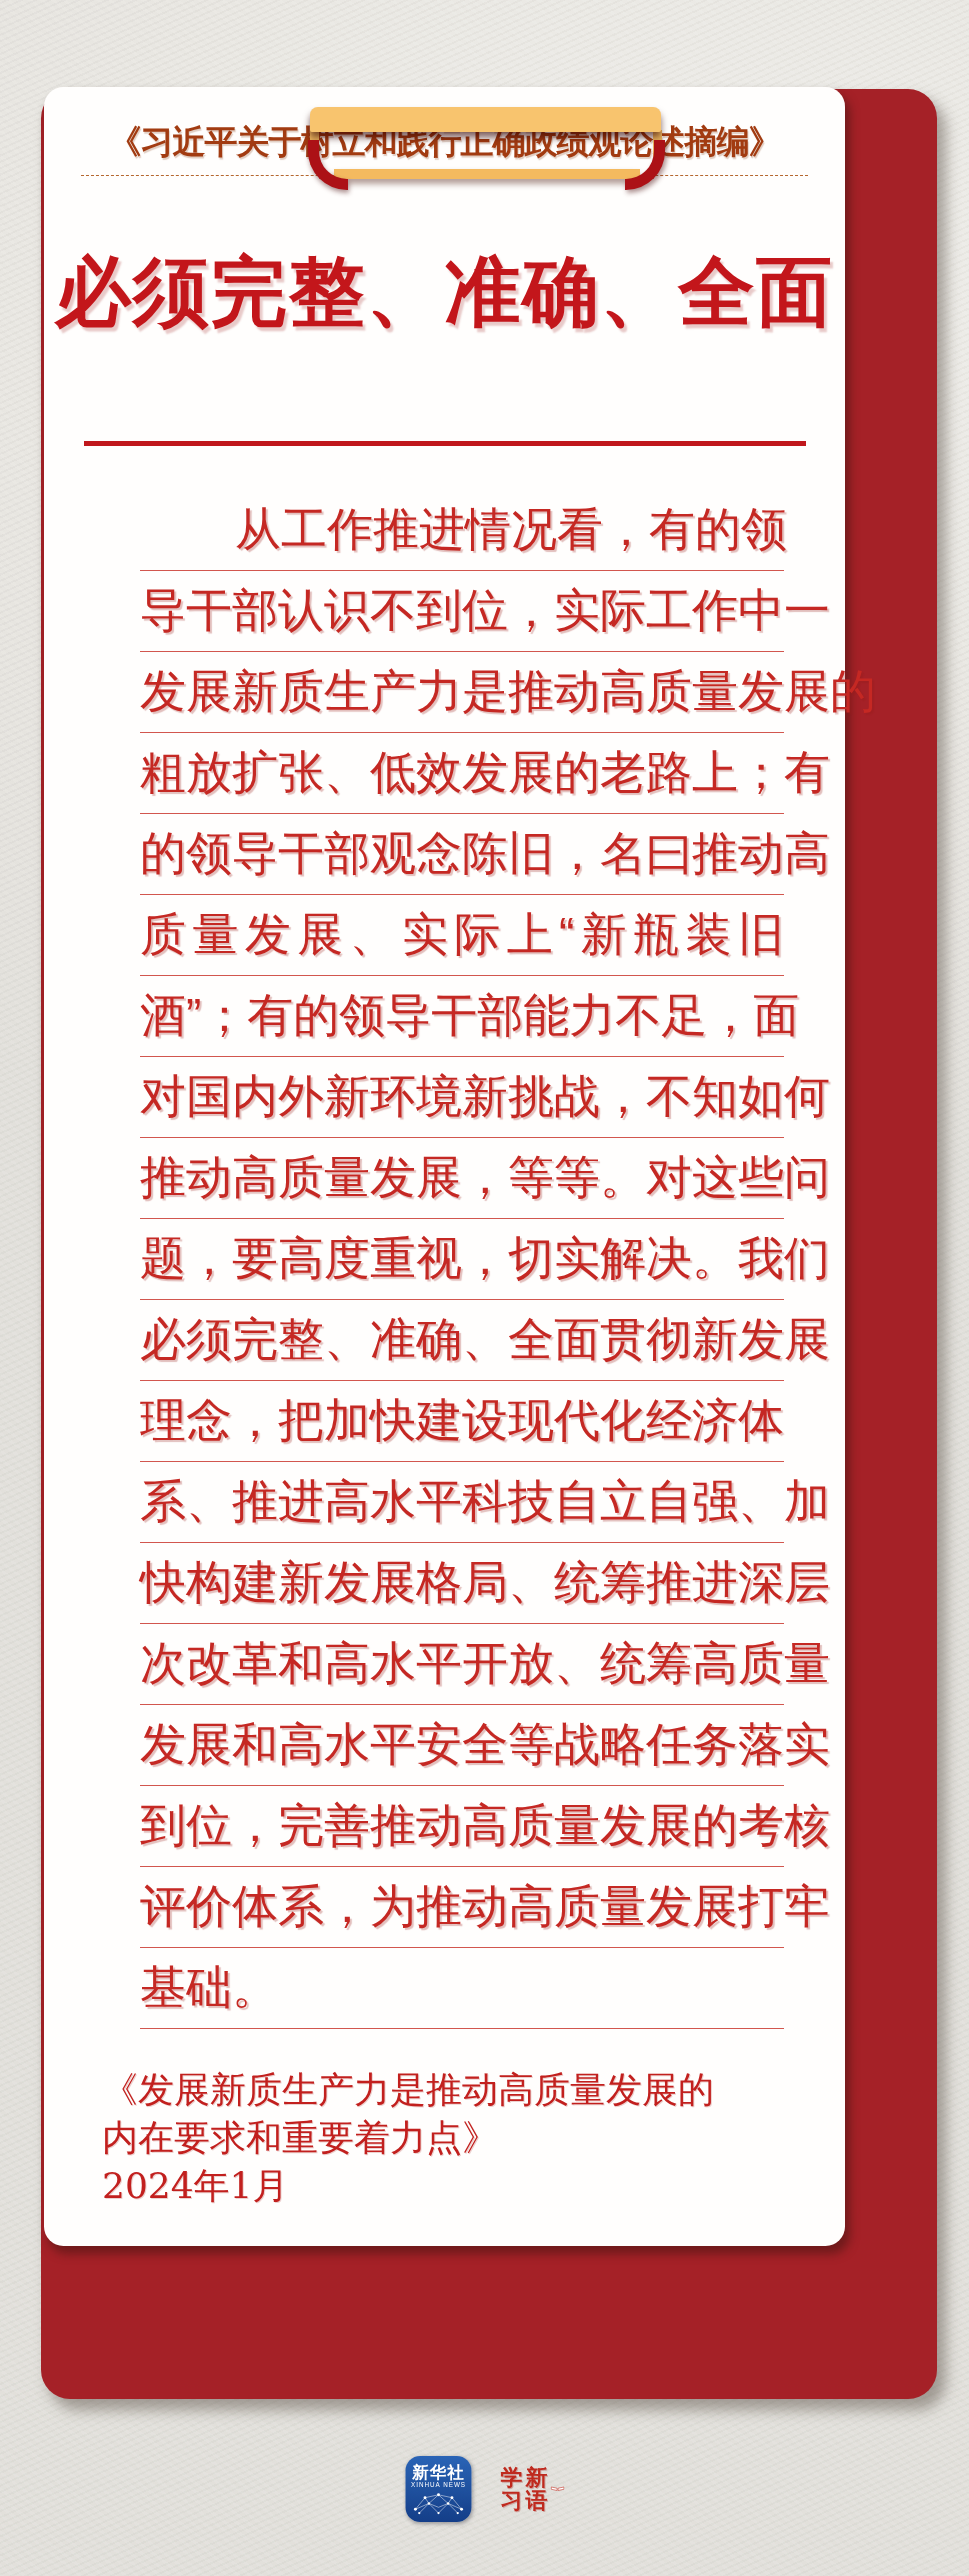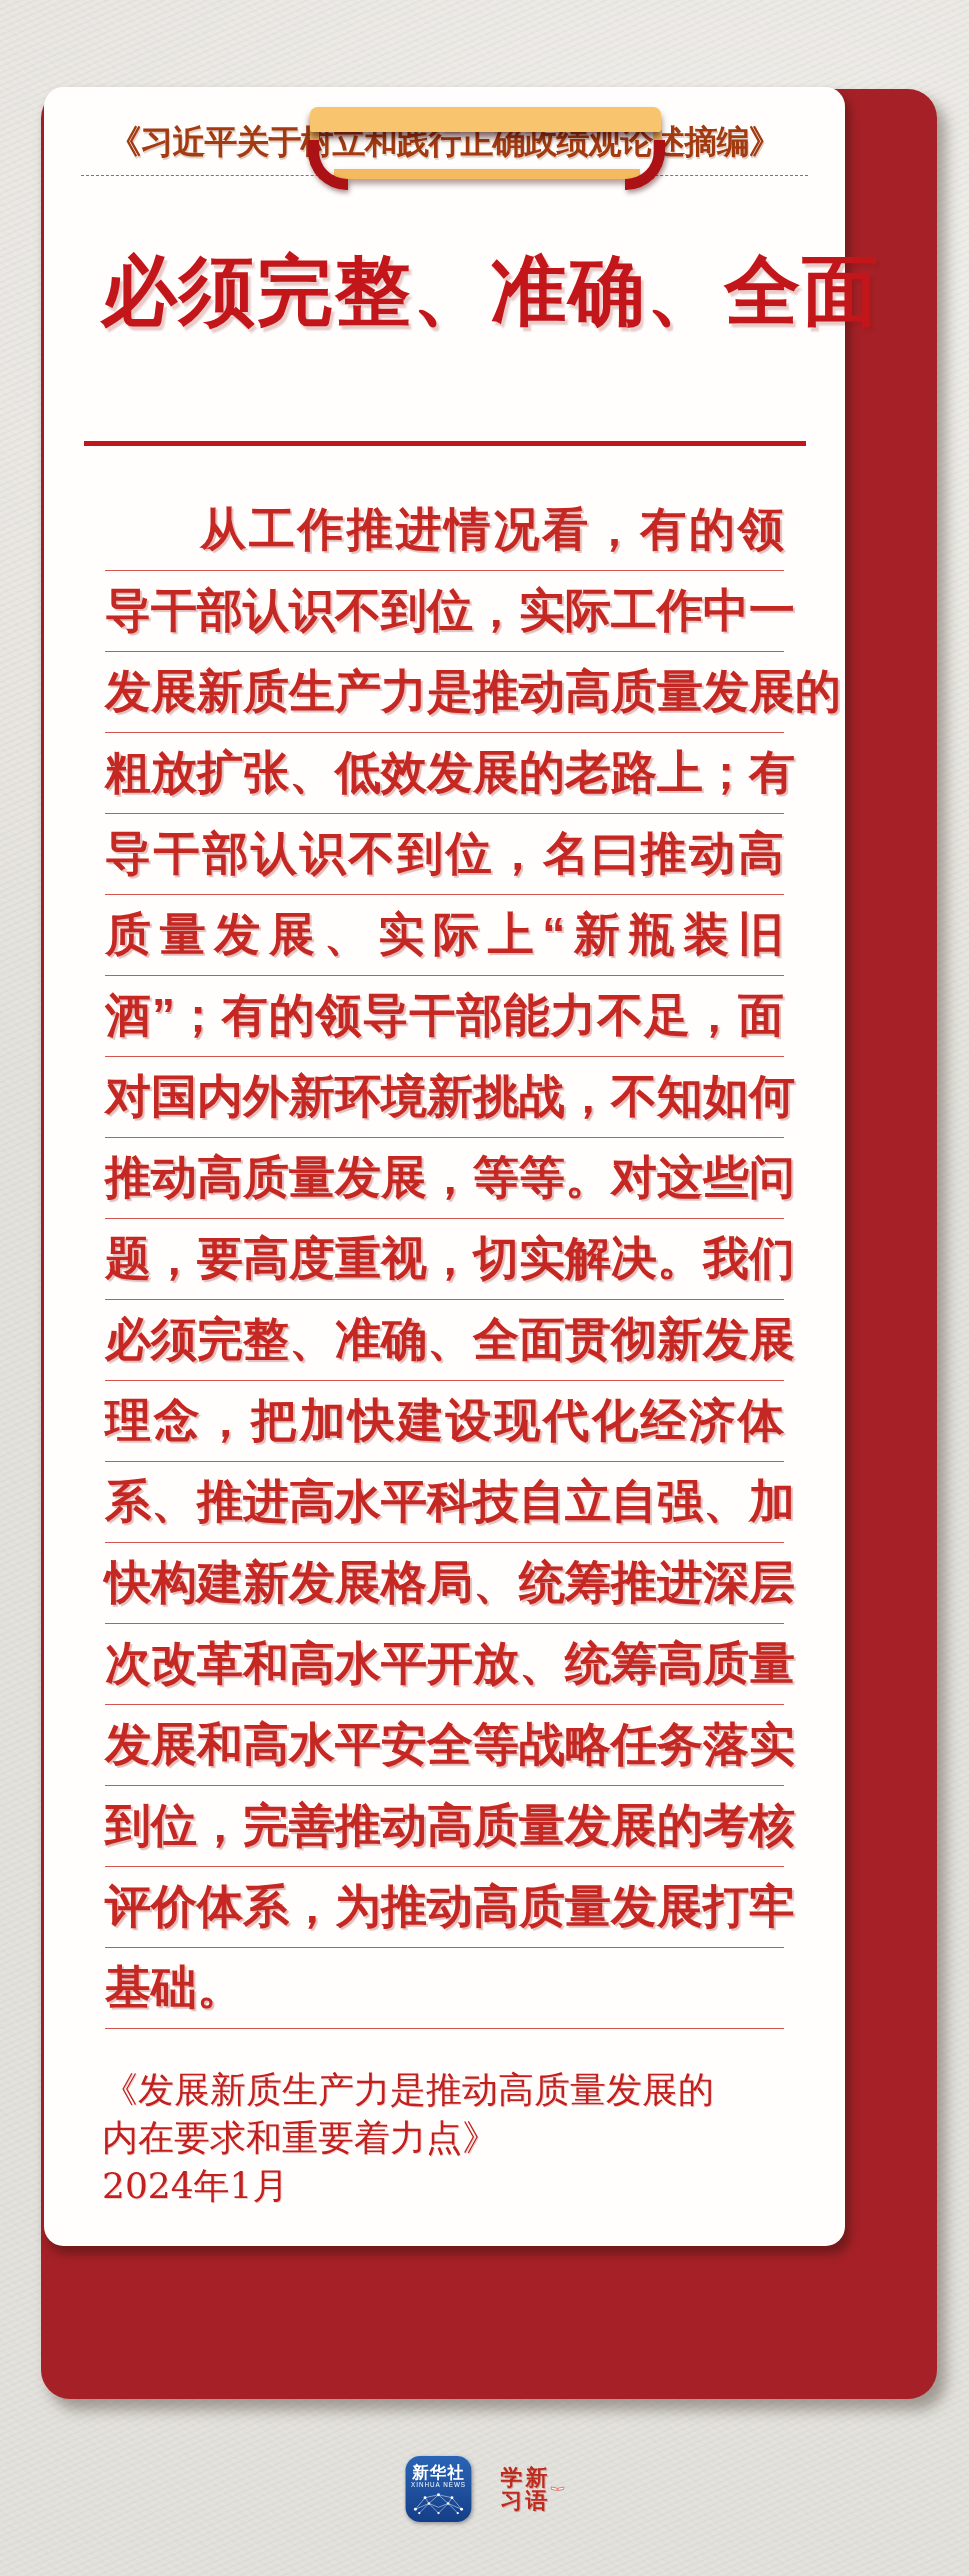--- a/index.html
+++ b/index.html
@@ -44,35 +44,35 @@
     border-bottom-right-radius:39px;z-index:6;filter:drop-shadow(2.9px 3.9px 2.9px rgba(70,10,10,.45));}
 
   
   .header-block{position:absolute;top:33px;left:37px;right:37px;text-align:center;
     padding-bottom:11.6px;border-bottom:1.9px dashed #b5672f;}
   .header-title{font-size:33px;font-weight:bold;color:#a23b11;letter-spacing:-1px;
     line-height:43px;text-shadow:1px 1.9px 1px rgba(130,60,20,.25);}
 
   
   .headline{position:absolute;top:155px;left:0;width:100%;text-align:center;
-    font-family:Liberation Serif, serif;font-weight:bold;color:#c3161b;
+    font-family:Liberation Sans, sans-serif;font-weight:bold;color:#c3161b;
     font-size:76px;line-height:99px;letter-spacing:1.9px;
-    text-shadow:2.9px 3.9px 1.9px rgba(150,20,20,.22);margin-left:46px;}
+    text-shadow:2.9px 3.9px 1.9px rgba(150,20,20,.22);}
 
   .divider{position:absolute;top:354px;left:40px;width:722px;height:4.8px;background:#c0171c;}
 
   
   .body-block{position:absolute;top:403px;left:61px;width:679px;}
   .body-line{
     box-sizing:border-box;height:81px;line-height:78px;
-    font-size:46px;font-weight:bold;color:#c52823;
+    font-size:46px;font-weight:normal;color:#c52823;
     text-align:justify;text-align-last:justify;
     border-bottom:1.9px solid #d2564e;
     text-shadow:1.9px 1.9px 1px rgba(150,30,25,.28);
-    white-space:nowrap;overflow:visible;
+    white-space:nowrap;overflow:visible;margin-left:35px;
   }
   .body-line.indent{padding-left:95px;}
   .body-line.last{text-align:left;text-align-last:auto;}
 
   
   .attribution{position:absolute;top:1979px;right:68px;left:58px;
     font-family:"DejaVu Serif",serif;color:#c2201e;font-size:36px;line-height:48px;
     text-shadow:1px 1px 0 rgba(160,30,25,.2);}
 
   
@@ -111,21 +111,21 @@
     <div>必须完整、准确、全面</div>
   </div>
 
   <div class="divider"></div>
 
   <div class="body-block">
     <div class="body-line indent">从工作推进情况看，有的领</div>
     <div class="body-line">导干部认识不到位，实际工作中一</div>
     <div class="body-line">发展新质生产力是推动高质量发展的</div>
     <div class="body-line">粗放扩张、低效发展的老路上；有</div>
-    <div class="body-line">导干部认识不到位，名曰推动高</div>
+    <div class="body-line">的领导干部观念陈旧，名曰推动高</div>
     <div class="body-line">质量发展、实际上“新瓶装旧</div>
     <div class="body-line">酒”；有的领导干部能力不足，面</div>
     <div class="body-line">对国内外新环境新挑战，不知如何</div>
     <div class="body-line">推动高质量发展，等等。对这些问</div>
     <div class="body-line">题，要高度重视，切实解决。我们</div>
     <div class="body-line">必须完整、准确、全面贯彻新发展</div>
     <div class="body-line">理念，把加快建设现代化经济体</div>
     <div class="body-line">系、推进高水平科技自立自强、加</div>
     <div class="body-line">快构建新发展格局、统筹推进深层</div>
     <div class="body-line">次改革和高水平开放、统筹高质量</div>

